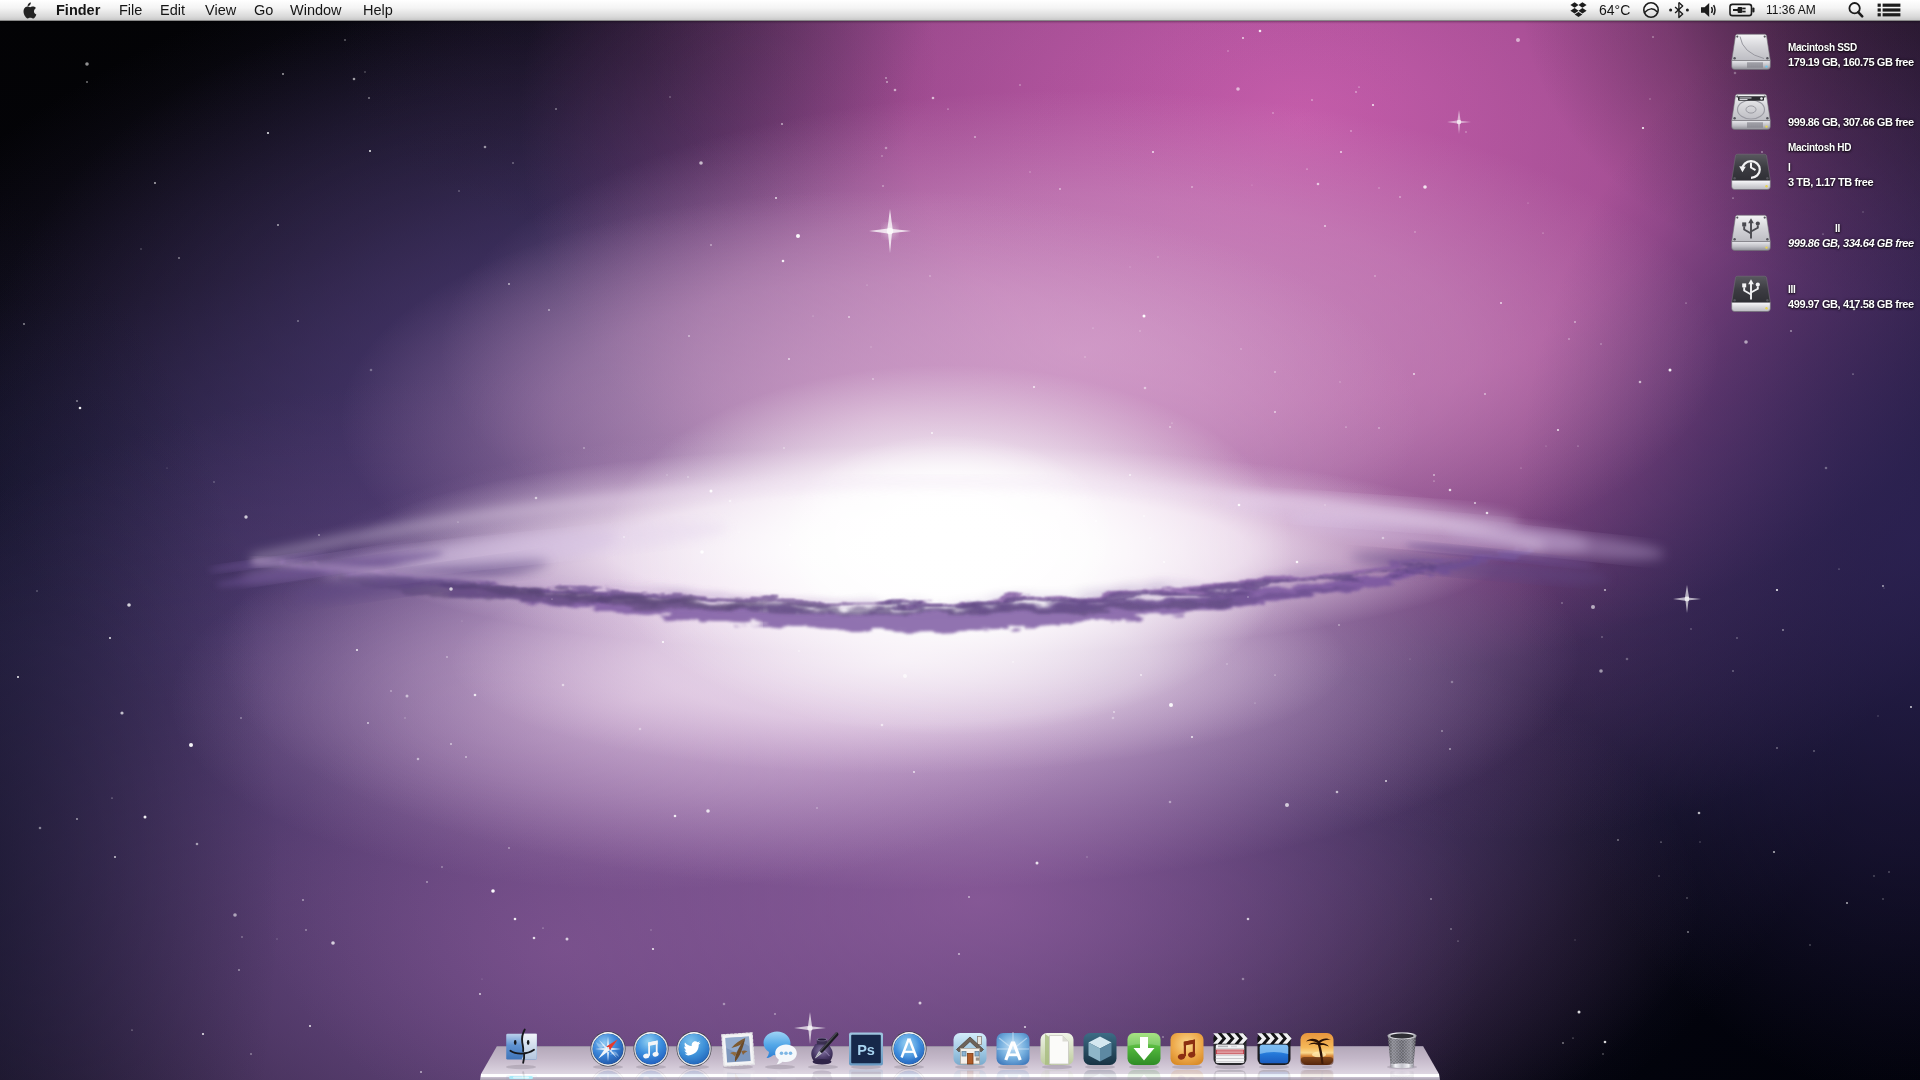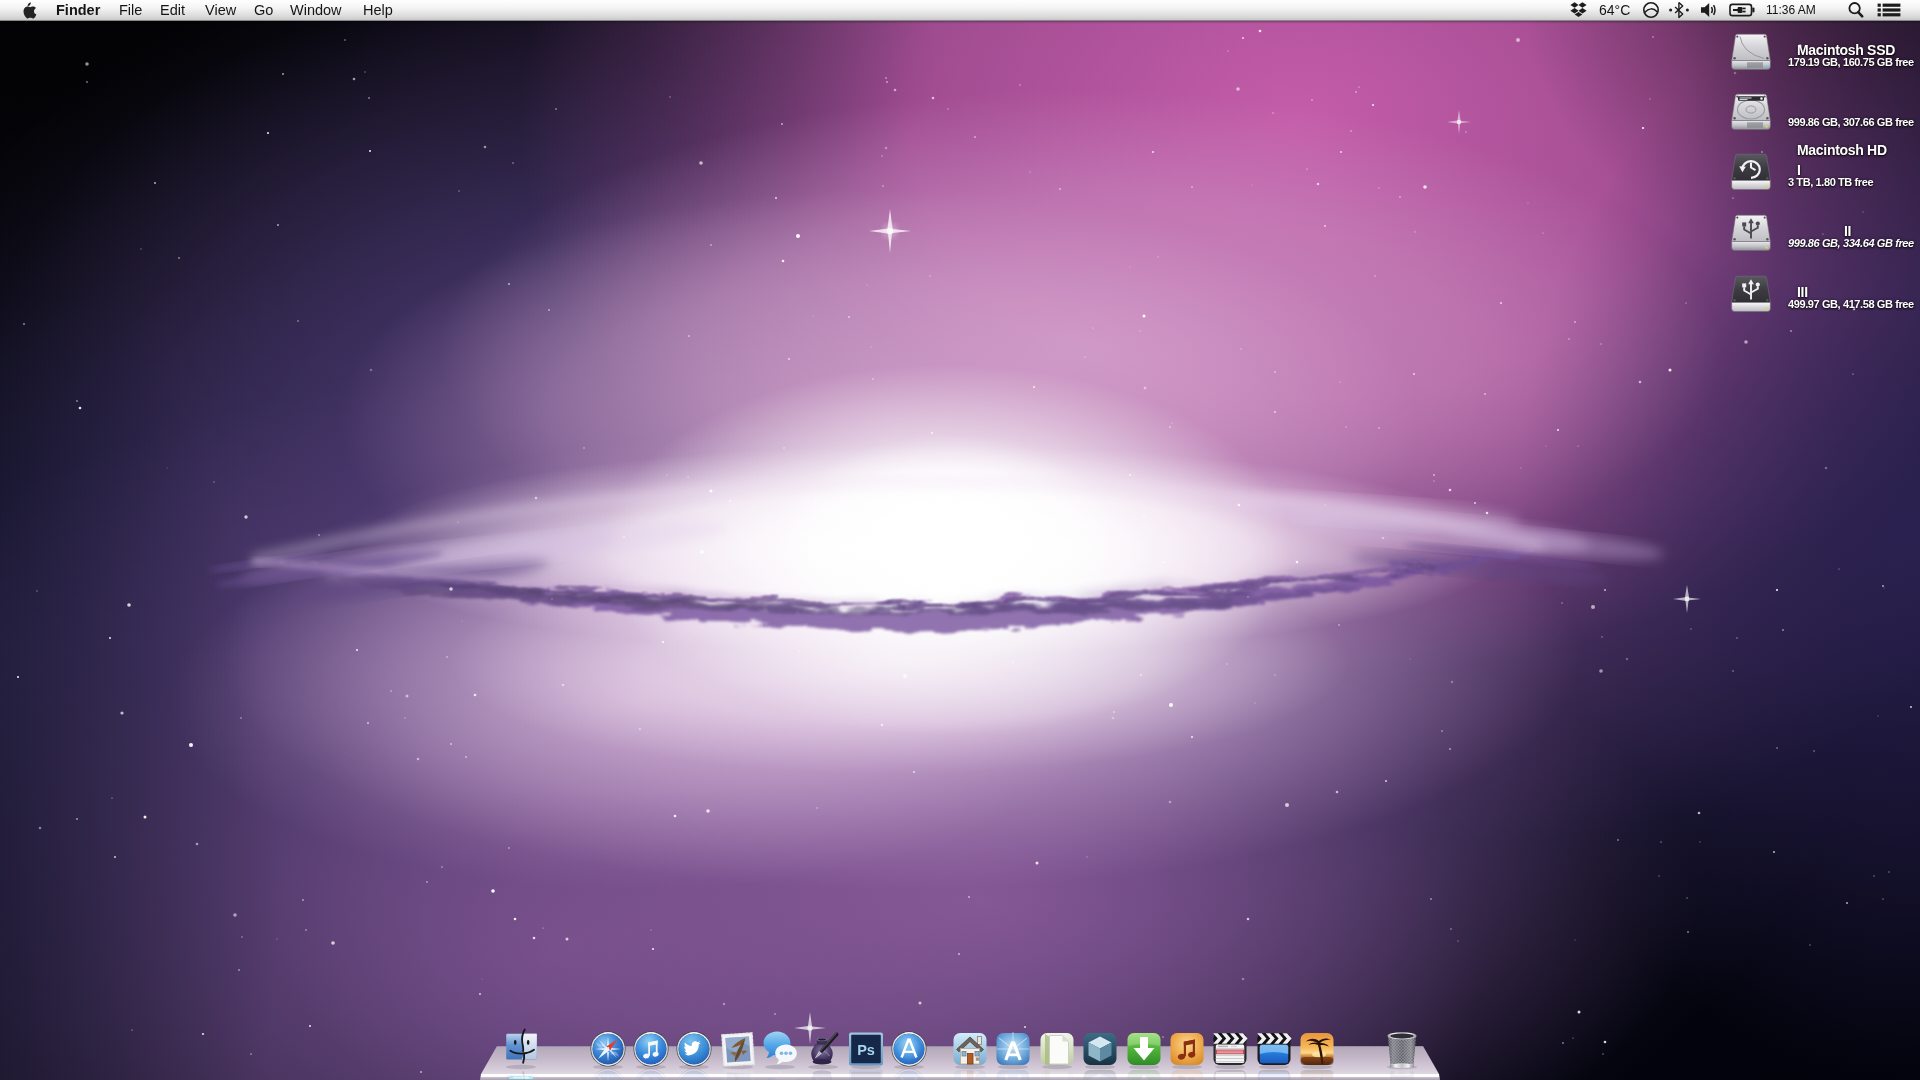--- a/index.html
+++ b/index.html
@@ -9,21 +9,21 @@
 
 #menubar{position:absolute;left:0;top:0;width:1920px;height:20px;
   background:linear-gradient(#ffffff, #f4f4f4 40%, #d8d8d8 85%, #c8c8c8);
   border-bottom:1px solid #888;box-shadow:0 1px 2px rgba(0,0,0,.35);
   font-size:13.5px;color:#222;}
 #menubar .left{position:absolute;left:0;top:0;width:1000px;height:20px;}
 .mi{position:absolute;top:0;height:20px;line-height:20px;font-size:14.5px;color:#151515;}
 #menubar .right{position:absolute;left:0;top:0;width:1920px;height:20px;}
 
 .drive{position:absolute;width:300px;}
-.drive .dlabel{position:absolute;left:68px;color:#fff;font-weight:bold;font-size:14px;letter-spacing:-0.3px;
+.drive .dlabel{position:absolute;left:59px;color:#fff;font-weight:bold;font-size:10px;letter-spacing:-0.3px;
   text-shadow:0 1px 2px rgba(0,0,0,.9), 0 0 3px rgba(0,0,0,.6);white-space:nowrap;}
 .drive .dsub{position:absolute;left:59px;color:#fff;font-weight:bold;font-size:11px;letter-spacing:-0.4px;
   text-shadow:0 1px 2px rgba(0,0,0,.9), 0 0 3px rgba(0,0,0,.6);white-space:nowrap;}
 
 #dock{position:absolute;left:0;top:1000px;width:1920px;height:80px;}
 .dicon{position:absolute;-webkit-box-reflect:below -1px linear-gradient(to bottom, rgba(0,0,0,0) 60%, rgba(255,255,255,0.22));}
 </style>
 </head>
 <body>
 <div id="desktop">
@@ -678,21 +678,21 @@
     <circle cx="5.6" cy="25.2" r="1.2" fill="#55555c"></circle>
           <circle cx="38.4" cy="25.2" r="1.2" fill="#55555c"></circle>
           <g fill="none" stroke="#f2f2f4" stroke-width="2.2">
       <path d="M 13.2 16.5 A 8.8 8.3 0 1 1 22 24.8"></path>
     </g>
     <path d="M 10.2 13.2 L 13.4 19.2 L 16.8 13.8 Z" fill="#f2f2f4"></path>
     <path d="M 22 9.5 L 22 14.5 L 26.5 17.2" fill="none" stroke="#f2f2f4" stroke-width="2"></path>
     <circle cx="37.5" cy="33.2" r="1.2" fill="#e8d44e"></circle>
         </svg>
   <div class="dlabel" style="top:9px;">I</div>
-  <div class="dsub" style="top:23px;">3 TB, 1.80 TB free</div>
+  <div class="dsub" style="top:23px;">3 TB, 1.17 TB free</div>
 </div>
 <div class="drive" style="left:1729px;top:214px;">
   <svg width="44" height="40" viewBox="0 0 44 40" style="position:absolute;left:0;top:0;">
           <path d="M 6.5 2.5 Q 7 1.2 8.5 1.2 L 35.5 1.2 Q 37 1.2 37.5 2.5 L 41.3 27.5 L 2.7 27.5 Z" fill="url(#dTopSilver)" stroke="#6e6e74" stroke-width="0.6"></path>
     <path d="M 2.7 27.5 L 41.3 27.5 L 41.3 33.5 Q 41.3 36.5 38.3 36.5 L 5.7 36.5 Q 2.7 36.5 2.7 33.5 Z" fill="url(#dFrontSilver)" stroke="#6e6e74" stroke-width="0.6"></path>
     <circle cx="8.3" cy="3.6" r="1.1" fill="#55555c"></circle>
           <circle cx="35.7" cy="3.6" r="1.1" fill="#55555c"></circle>
     <circle cx="5.6" cy="25.2" r="1.2" fill="#55555c"></circle>
           <circle cx="38.4" cy="25.2" r="1.2" fill="#55555c"></circle>
           <g stroke="#4a4a50" stroke-width="1.9" fill="none">

